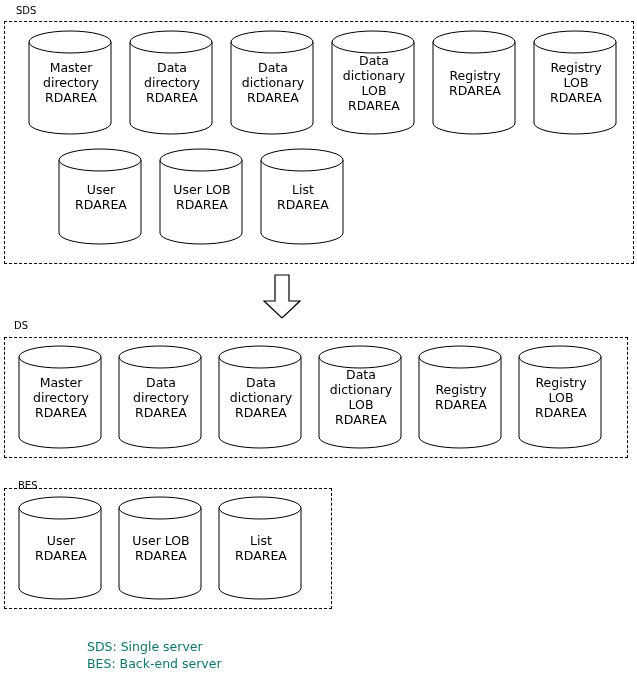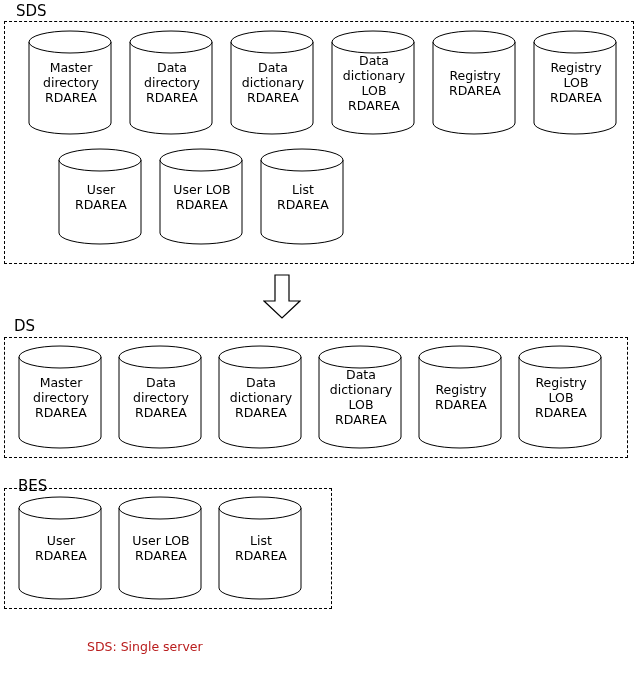--- a/index.html
+++ b/index.html
@@ -20,21 +20,21 @@
   }
 
   
   .group-box {
     position: absolute;
     border: 1px dashed #000000;
     box-sizing: border-box;
   }
   .group-label {
     position: absolute;
-    font-size: 15px;
+    font-size: 10px;
     line-height: 14px;
     color: #000000;
     white-space: nowrap;
   }
 
   
   .cyl {
     position: absolute;
     box-sizing: border-box;
   }
@@ -59,21 +59,21 @@
   
   .arrow {
     position: absolute;
   }
 
   
   .legend {
     position: absolute;
     font-size: 12.5px;
     line-height: 16.5px;
-    color: #b91c1c;
+    color: #0f766e;
     white-space: nowrap;
   }
   .legend-line { display: block; }
 </style>
 </head>
 <body>
 
 <div id="canvas">
 
   <div id="groups-layer">
@@ -240,15 +240,16 @@
 RDAREA</div>
       </div>
     </div>
 
   <div class="arrow" id="arrow-el" style="left: 263px; top: 274px; width: 38px; height: 45px;"><svg width="38" height="45" viewBox="0 0 38 45">
         <path d="M 12 1 L 26 1 L 26 27 L 37 27 L 19 44 L 1 27 L 12 27 Z" fill="#ffffff" stroke="#000000" stroke-width="1.2" stroke-linejoin="miter"></path>
       </svg></div>
 
   <div class="legend" id="legend-el" style="left: 87px; top: 639px;">
       <span class="legend-line">SDS: Single server</span>
+      <span class="legend-line">BES: Back-end server</span>
     </div>
 
 </div>
 
 </body></html>

